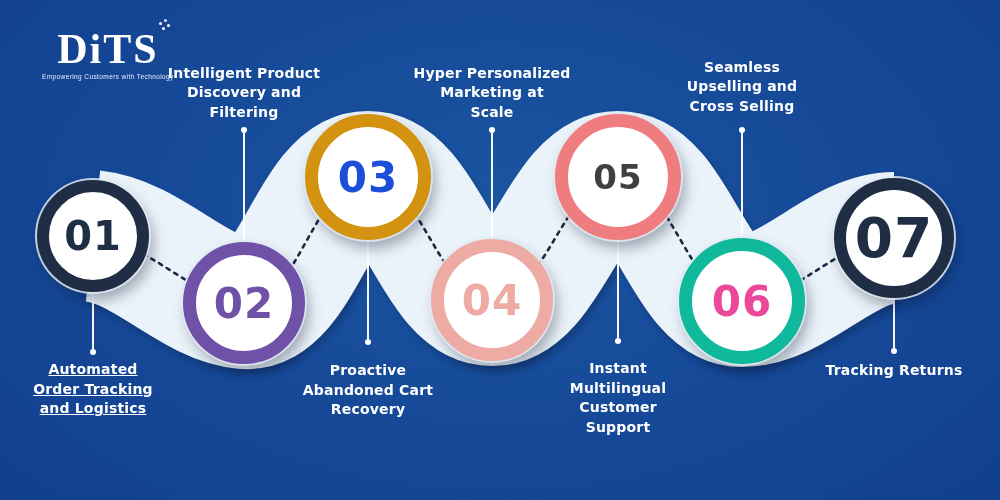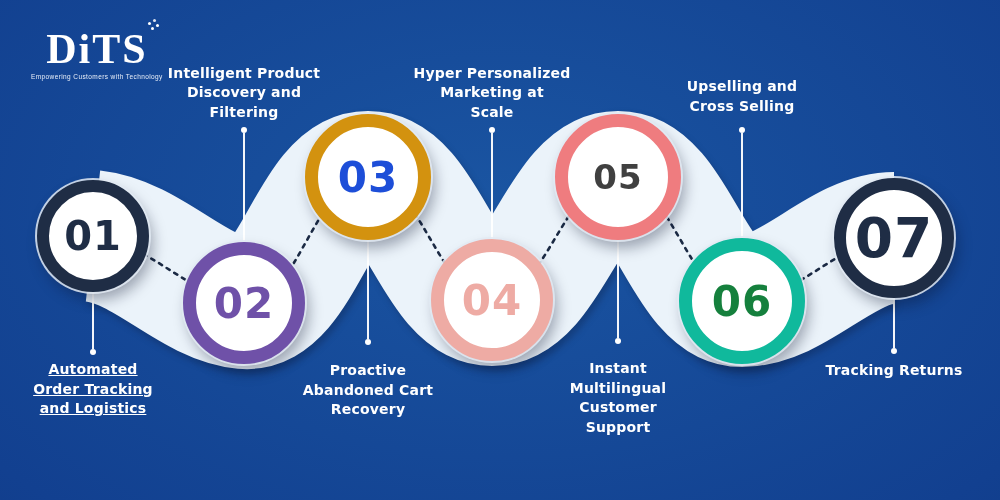--- a/index.html
+++ b/index.html
@@ -10,21 +10,21 @@
   .dash{fill:none;stroke-width:2.6px;stroke-dasharray:3.5 5.5;stroke-linecap:round;}
   .circle{position:absolute;background:#fff;border-radius:50%;z-index:3;
           display:flex;align-items:center;justify-content:center;
           box-shadow:0 0 0 2px rgba(226,234,243,.85), 4px 8px 14px rgba(8,18,42,.35);}
   .circle span{font-weight:bold;letter-spacing:1px;font-family:"DejaVu Sans",sans-serif;}
   .pline{position:absolute;width:2px;background:rgba(255,255,255,.95);z-index:2;}
   .pdot{position:absolute;width:6px;height:6px;border-radius:50%;background:#fff;z-index:2;}
   .slabel{position:absolute;transform:translateX(-50%);text-align:center;color:#fff;
           font-weight:700;font-size:14px;line-height:19.5px;z-index:4;white-space:nowrap;
           font-family:"DejaVu Sans",sans-serif;letter-spacing:.2px;}
-  #logo{position:absolute;left:31px;top:28px;z-index:5;text-align:center;}
+  #logo{position:absolute;left:42px;top:28px;z-index:5;text-align:center;}
   .brand{position:relative;display:inline-block;font-family:"Liberation Serif",serif;
          font-weight:700;font-size:42px;line-height:1;color:#fff;letter-spacing:2px;}
   .sparks{position:absolute;right:-6px;top:-1px;width:3px;height:3px;border-radius:50%;background:#fff;
           box-shadow:5px -3px 0 #fff,-3px -5px 0 #fff,2px -8px 0 rgba(255,255,255,.85);}
   .tag{font-size:6.5px;color:#e9eff9;letter-spacing:.4px;margin-top:3px;
        font-family:"Liberation Sans",sans-serif;}
 </style>
 </head>
 <body>
 
@@ -89,25 +89,26 @@
       </div>
       <div class="pline" style="left: 617px; top: 238px; height: 100px;"></div>
       <div class="pdot" style="left: 615px; top: 338px;"></div>
       <div class="slabel" style="left: 618px; top: 359px;">
         <div>Instant</div>
         <div>Multilingual</div>
         <div>Customer</div>
         <div>Support</div>
       </div>
       <div class="circle" style="left: 679px; top: 238px; width: 100px; height: 100px; border: 13px solid rgb(16, 185, 156);">
-        <span style="color: #15803d; font-size: 42px;">06</span>
+        <span style="color: #ec4899; font-size: 42px;">06</span>
       </div>
       <div class="pline" style="left: 741px; top: 133px; height: 107px;"></div>
       <div class="pdot" style="left: 739px; top: 127px;"></div>
       <div class="slabel" style="left: 742px; bottom: 384px;">
+        <div>Seamless</div>
         <div>Upselling and</div>
         <div>Cross Selling</div>
       </div>
       <div class="circle" style="left: 834px; top: 178px; width: 96px; height: 96px; border: 12px solid rgb(31, 45, 69);">
         <span style="color: rgb(31, 45, 69); font-size: 55px;">07</span>
       </div>
       <div class="pline" style="left: 893px; top: 296px; height: 52px;"></div>
       <div class="pdot" style="left: 891px; top: 348px;"></div>
       <div class="slabel" style="left: 894px; top: 361px;">
         <div>Tracking Returns</div>

